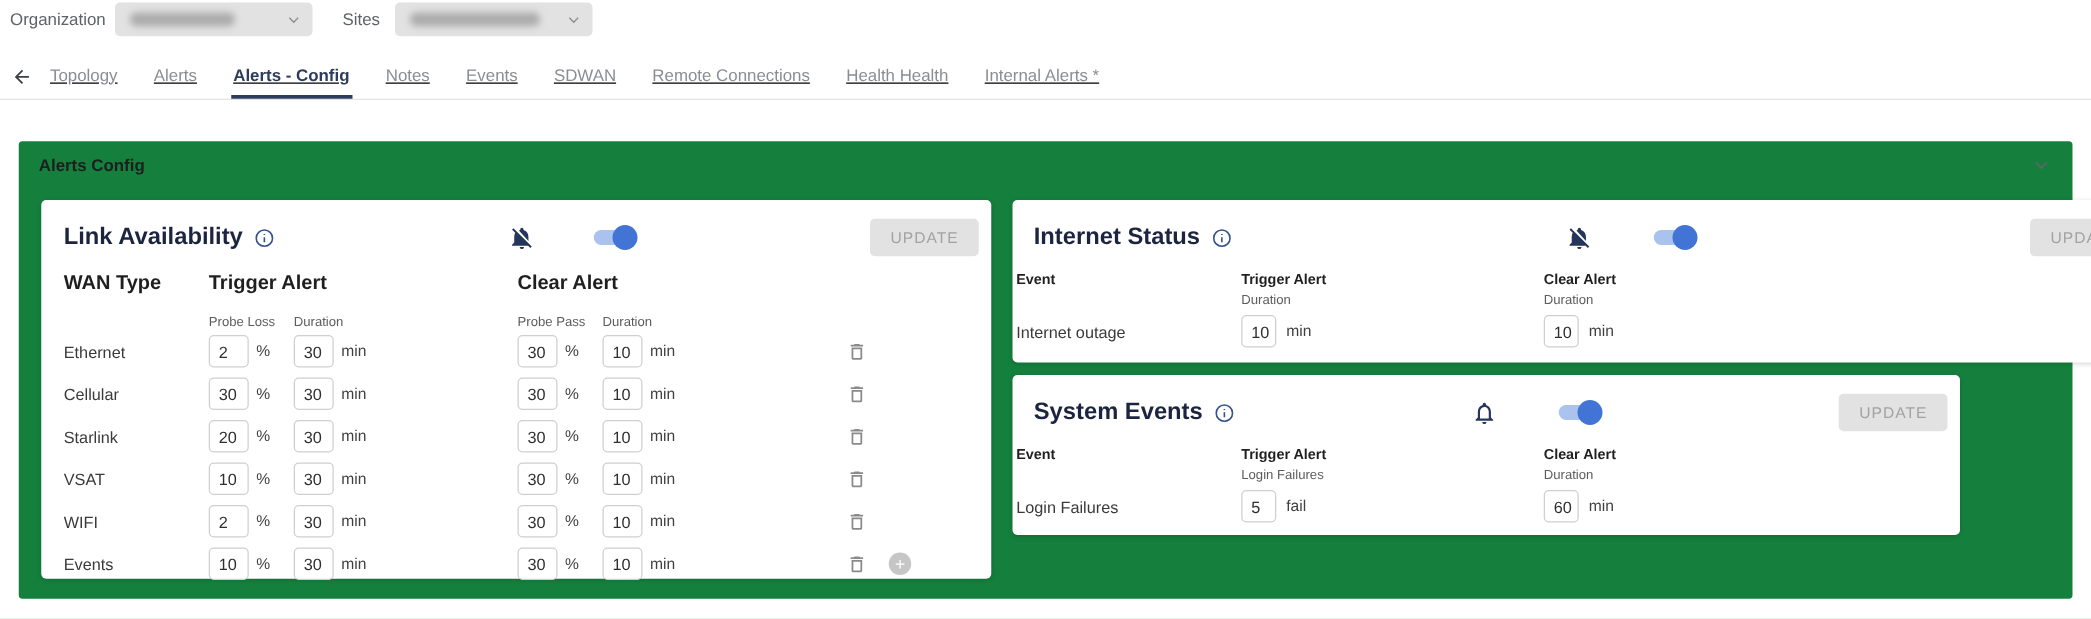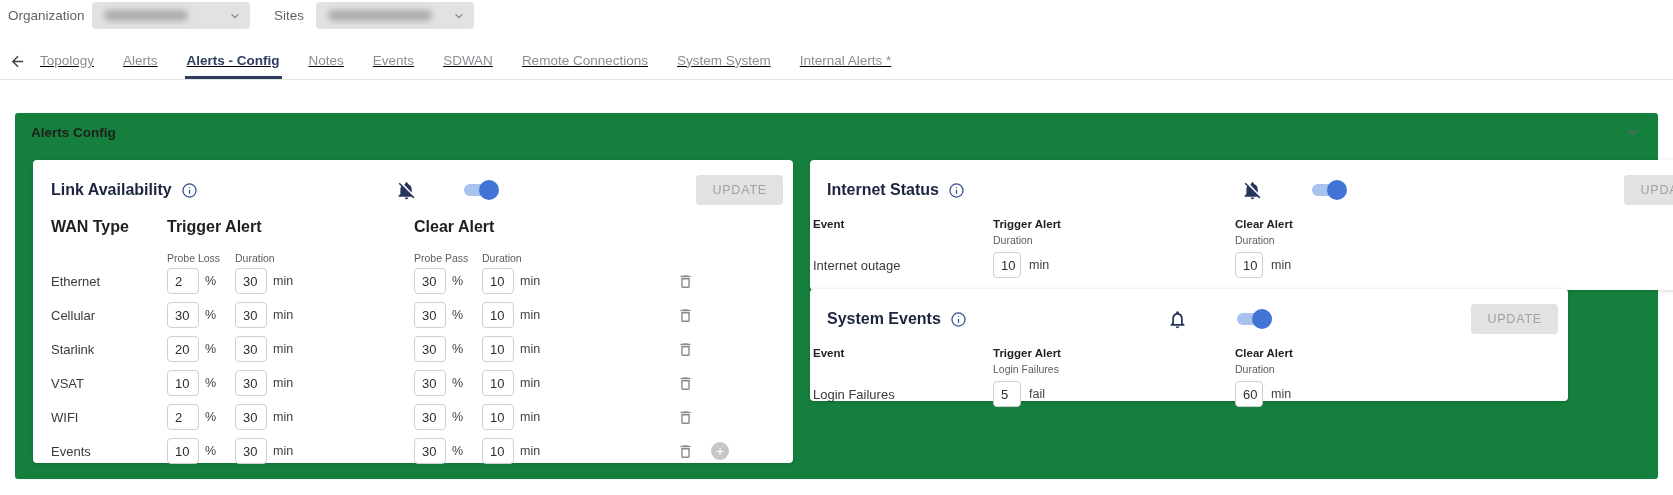--- a/index.html
+++ b/index.html
@@ -36,25 +36,25 @@
            background:#15803d; border-radius:3px; }
   .panel-header { height:38px; display:flex; align-items:center; padding:0 16px; cursor:pointer; }
   .panel-title { font-size:13.5px; font-weight:bold; color:#1e1e1e; }
   .panel-header svg { margin-left:auto; }
 
   
   .card { position:absolute; background:#fff; border-radius:4px;
           box-shadow:0 1px 4px rgba(0,0,0,.16); }
   .card-left { left:18px; top:47px; width:760px; height:303px; }
   .card-rt   { left:795px; top:47px; width:911px; height:130px; }
-  .card-rb   { left:795px; top:176px; width:758px; height:112px; }
+  .card-rb   { left:795px; top:187px; width:758px; height:128px; }
 
   .card-header { display:flex; align-items:center; padding:15px 10px 0 18px; }
   .card-rt .card-header, .card-rb .card-header { padding-left:17px; }
-  .card-title { font-size:16px; font-weight:bold; color:#1c2440; }
+  .card-title { font-size:19px; font-weight:bold; color:#1c2440; }
   .info-icon { margin-left:9px; display:flex; cursor:pointer; }
   .bell-btn { margin-left:auto; background:none; border:none; cursor:pointer; display:flex; }
   .toggle { position:relative; width:36px; height:20px; margin-left:48px; cursor:pointer; }
   .toggle .track { position:absolute; left:1px; top:4px; width:33px; height:12px;
                    border-radius:7px; background:#a9c2ee; }
   .toggle .thumb { position:absolute; right:0; top:0; width:20px; height:20px;
                    border-radius:50%; background:#4174d4; }
   .update-btn { margin-left:auto; background:#e2e2e2; color:#a2a2a2; border:none;
                 border-radius:4px; font-family:inherit; font-size:12.5px; letter-spacing:.8px;
                 padding:8px 16px; cursor:pointer; }
@@ -118,21 +118,21 @@
         </svg>
     </button>
     <div class="tabs">
       <button class="tab">Topology</button>
       <button class="tab">Alerts</button>
       <button class="tab active">Alerts - Config</button>
       <button class="tab">Notes</button>
       <button class="tab">Events</button>
       <button class="tab">SDWAN</button>
       <button class="tab">Remote Connections</button>
-      <button class="tab">System System</button>
+      <button class="tab">Health Health</button>
       <button class="tab">Internal Alerts *</button>
     </div>
   </nav>
 
   <section class="panel">
     <div class="panel-header">
       <span class="panel-title">Alerts Config</span>
       <svg width="18" height="18" viewBox="0 0 24 24" fill="none" stroke="#5f6368" stroke-width="2">
           <path d="M6 9l6 6 6-6"></path>
         </svg>

